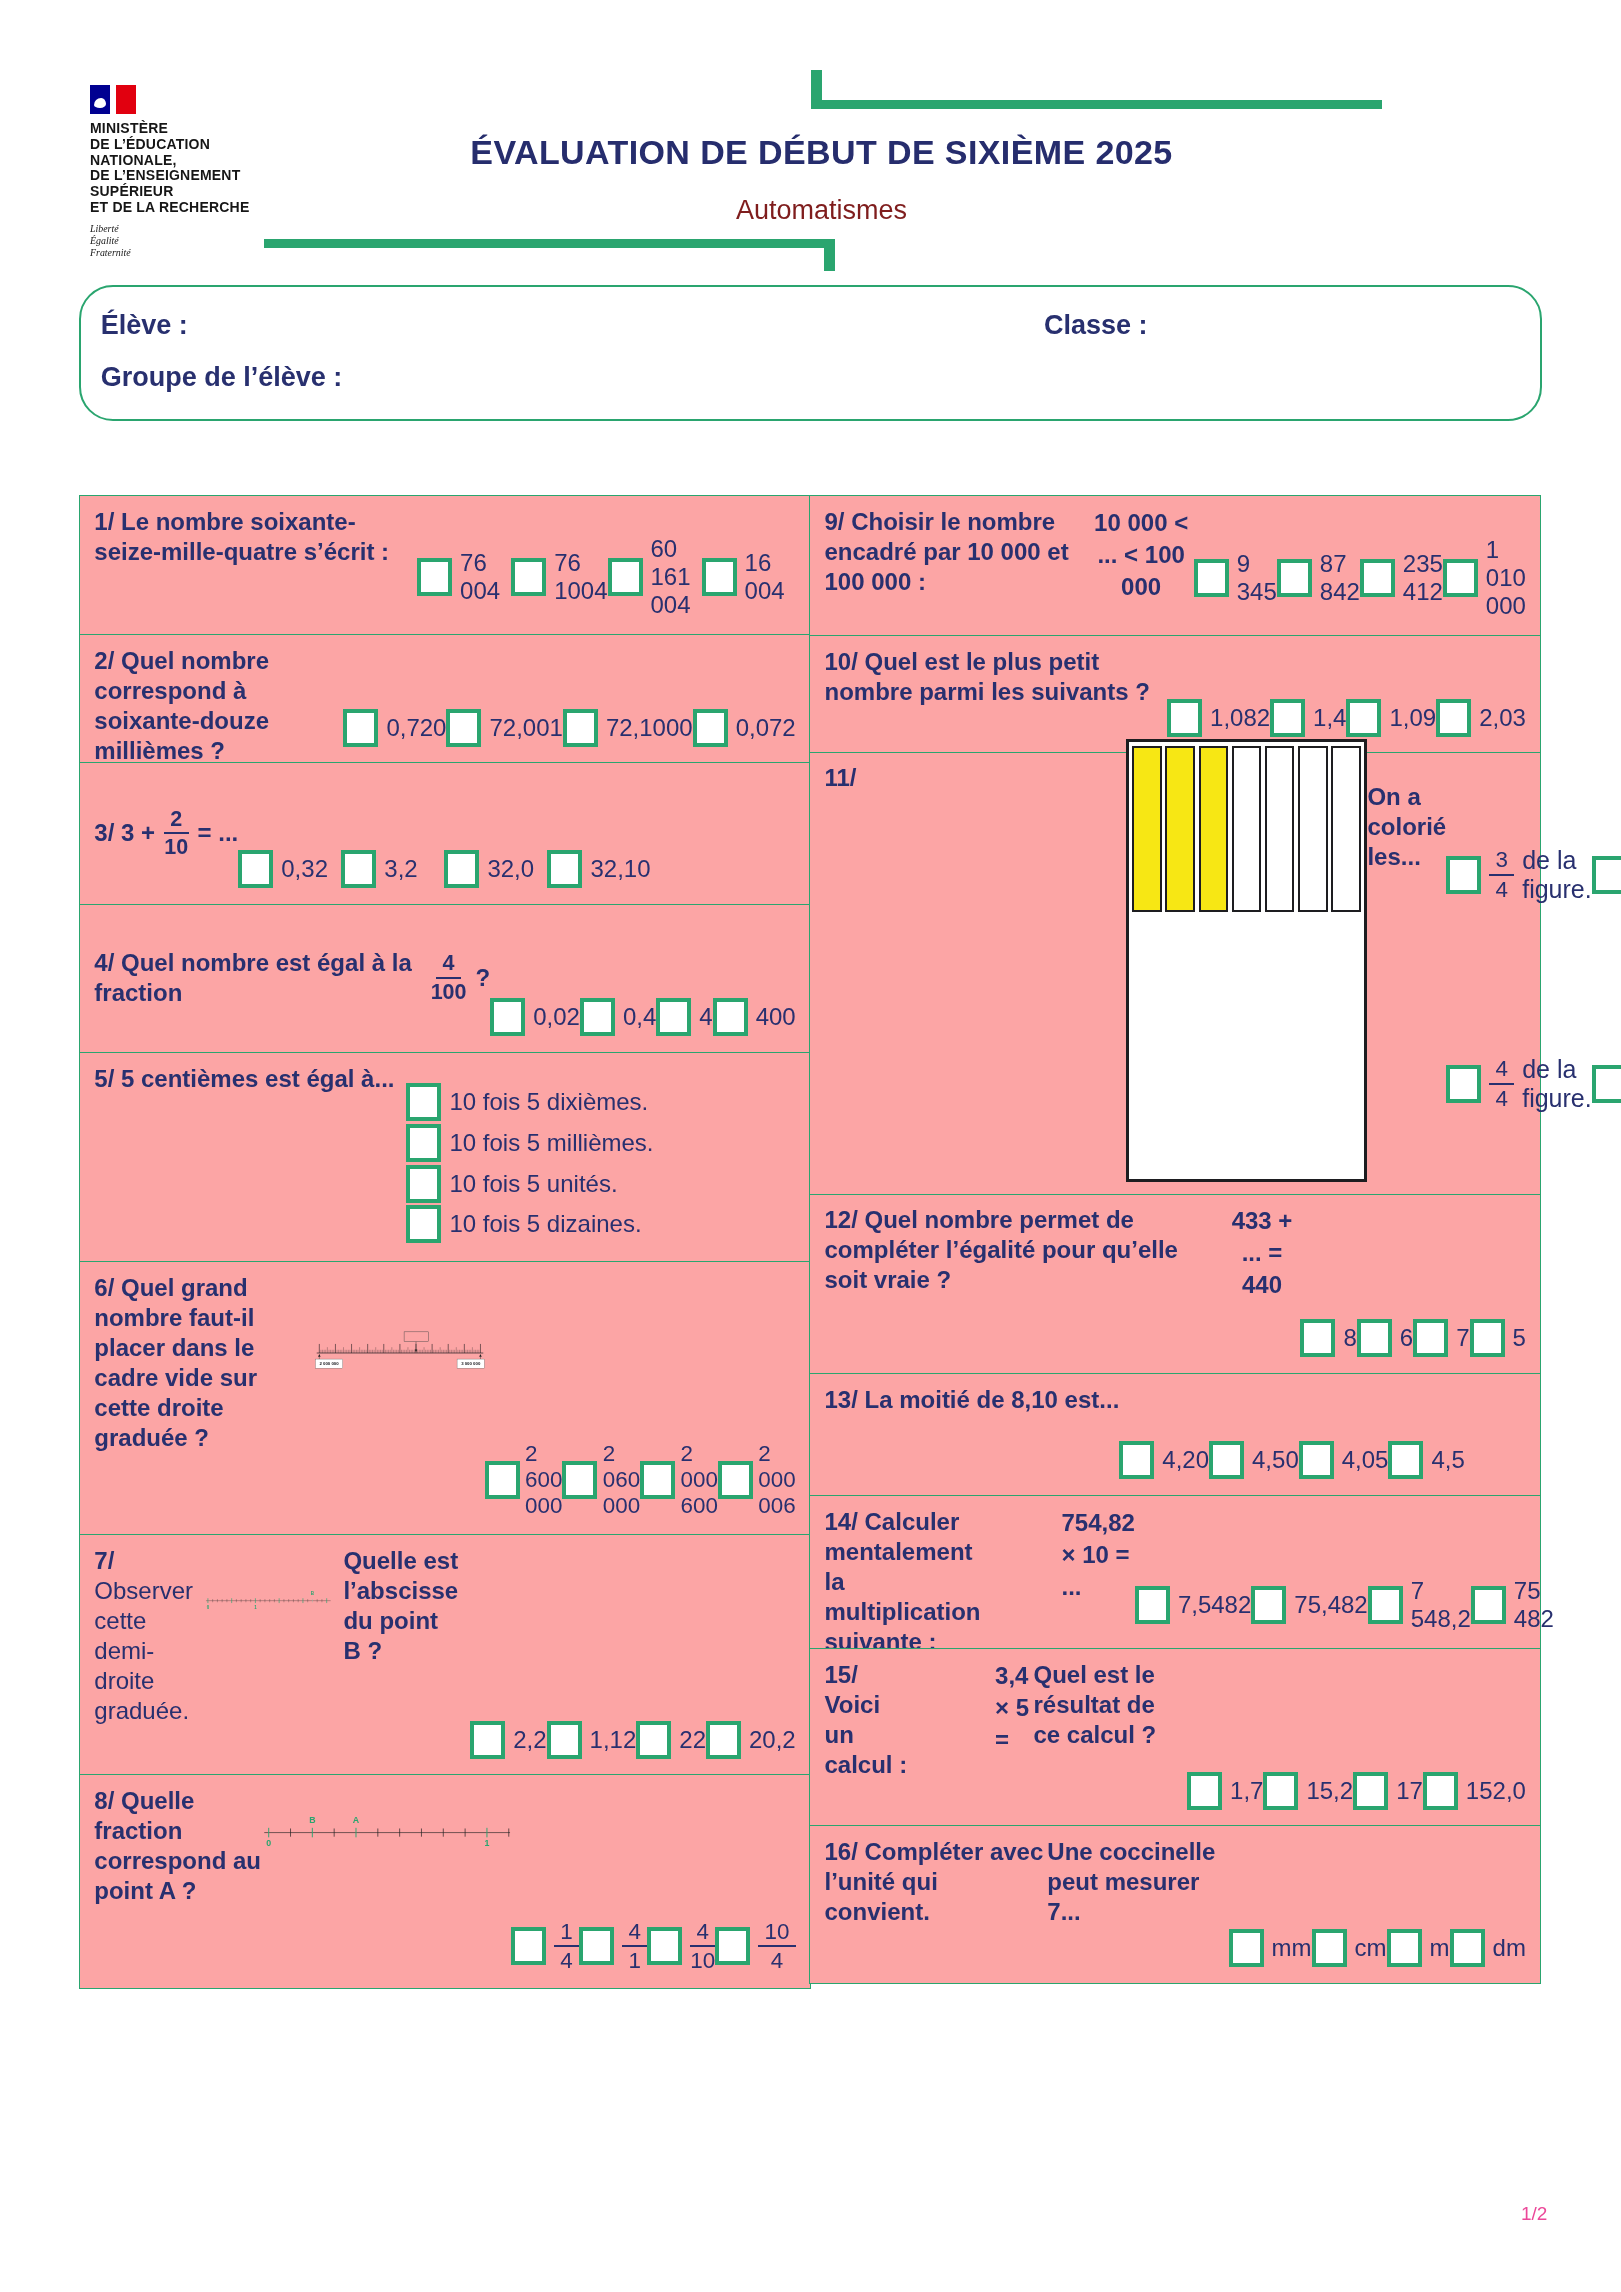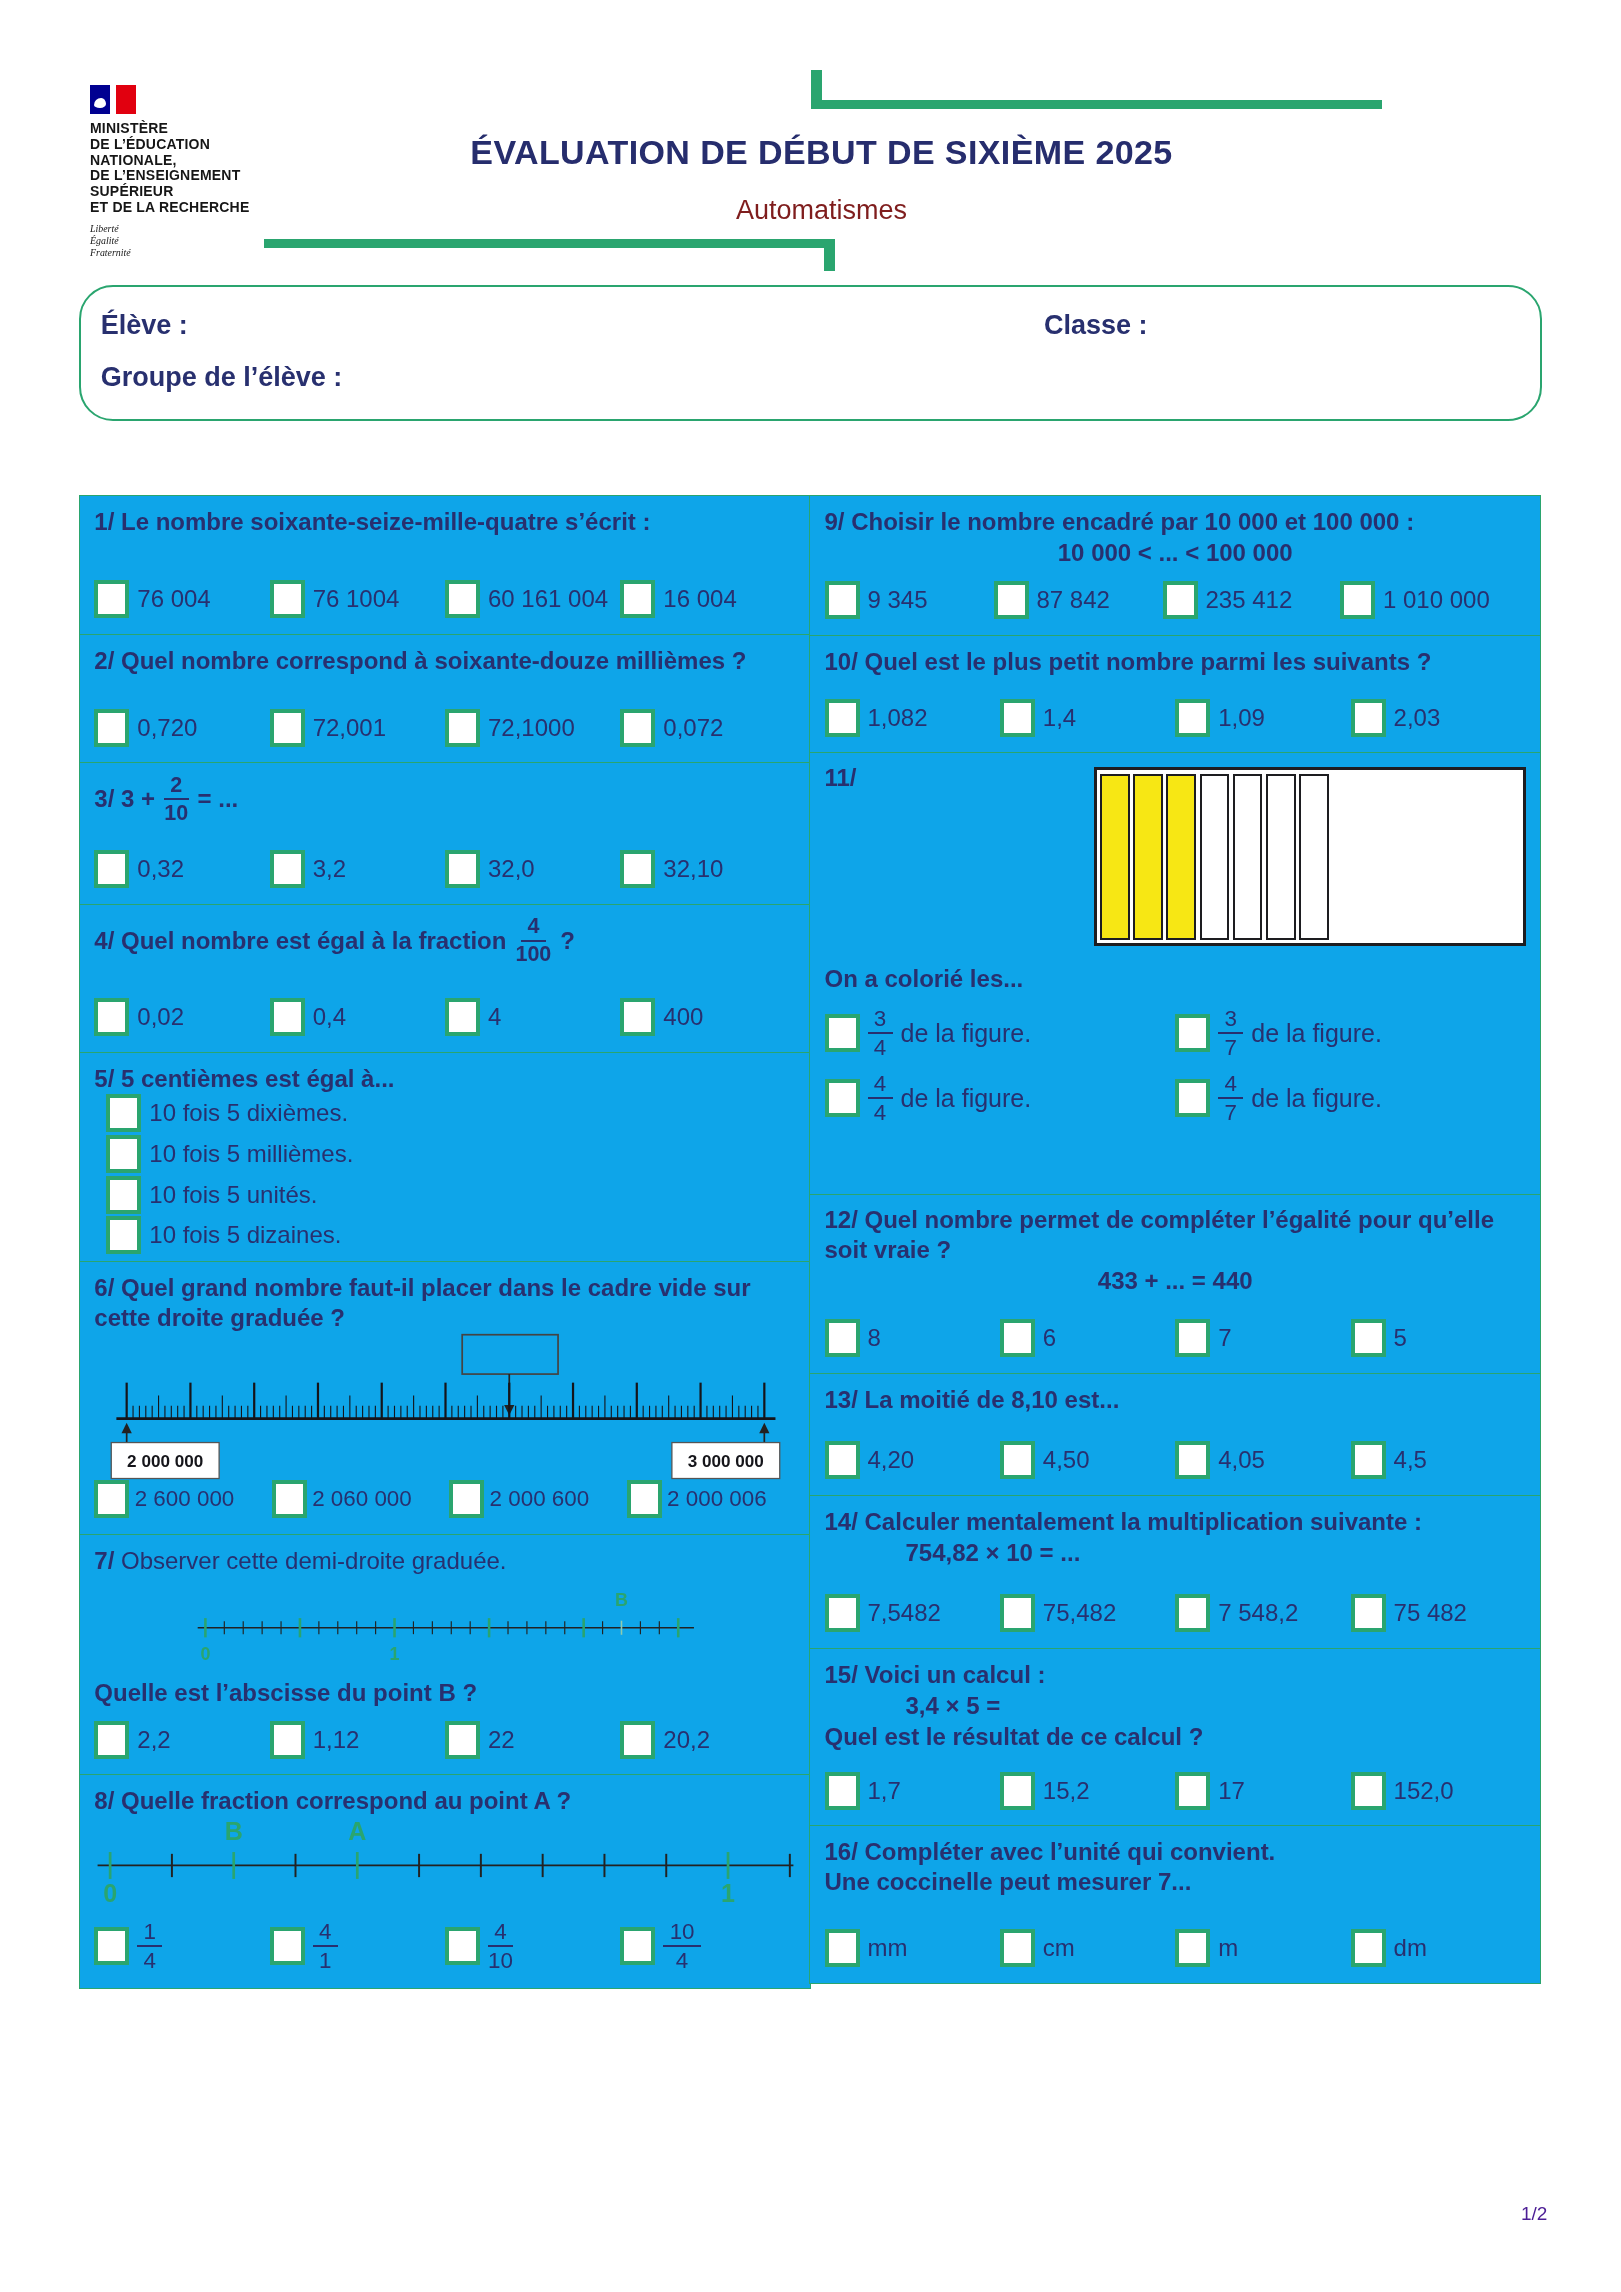--- a/index.html
+++ b/index.html
@@ -22,22 +22,22 @@
   .bracket-mid{left:264px;top:239px;width:560px;height:23px;border-top:9.9px solid #2aa56f;border-right:11.6px solid #2aa56f;}
   .doc-title{left:79px;top:133px;width:1485px;text-align:center;font-size:34px;font-weight:bold;color:#262d6d;letter-spacing:0.4px;}
   .doc-subtitle{left:79px;top:195px;width:1485px;text-align:center;font-size:27px;font-weight:400;color:#7f1d1d;}
   
   .student-box{left:79px;top:285px;width:1463px;height:136px;border:2.7px solid #2aa56f;border-radius:34px;box-sizing:border-box;}
   .student-box .lbl{position:absolute;font-size:27px;font-weight:bold;color:#28306f;}
   
   .grid{left:79px;top:495px;display:flex;align-items:flex-start;}
   .col{display:flex;flex-direction:column;width:732px;}
   .col.right{margin-left:-1.8px;}
-  .cell{box-sizing:border-box;border:1.8px solid #2aa56f;width:732px;background:#0ea5e9;
-        padding:10.7px 14.3px 12.5px;display:flex;flex-direction:column;margin-top:-1.8px;}
+  .cell{box-sizing:border-box;border:1.8px solid #2aa56f;width:732px;background:#fca5a5;
+        padding:10.7px 14.3px 12.5px;display:flex;flex-direction:row;margin-top:-1.8px;}
   .cell:first-child{margin-top:0;}
   .q-title{font-size:24px;font-weight:bold;line-height:30px;color:#28306f;}
   .q-normal{font-weight:400;}
   .centered{text-align:center;}
   .opts{display:grid;grid-template-columns:repeat(4,1fr);align-items:center;margin-top:auto;margin-bottom:3.6px;}
   .opts-v{display:flex;flex-direction:column;gap:1.8px;margin-top:auto;margin-bottom:5.4px;padding-left:12px;}
   .opt{display:flex;align-items:center;gap:8px;font-size:24px;color:#28306f;min-height:39px;}
   .cb{flex:0 0 auto;width:27px;height:30px;border:4.5px solid #2aa56f;background:#fff;display:inline-block;}
   .small-opts .opt{font-size:22.4px;gap:5.4px;}
   .frac{display:inline-flex;flex-direction:column;align-items:center;line-height:1.05;font-size:21.5px;font-weight:bold;}
@@ -50,21 +50,21 @@
   
   .q11-head{font-size:24px;font-weight:bold;}
   .strip-fig{display:inline-flex;gap:3.6px;border:3.6px solid #1d1d20;padding:3.6px;background:#fff;margin-left:269px;margin-top:-25px;}
   .strip{width:29.6px;height:166px;border:2.7px solid #1d1d20;box-sizing:border-box;background:#fff;}
   .strip.colored{background:#f7e714;}
   .q11-opts{display:grid;grid-template-columns:1fr 1fr;row-gap:12.5px;margin-top:12.5px;}
   .q11-opts .opt{font-size:25px;}
   
   svg text{font-family:"Liberation Sans", sans-serif;}
   .diagram{display:block;}
-  .footer-page{left:1521px;top:2203px;font-size:19px;color:#4c1d95;}
+  .footer-page{left:1521px;top:2203px;font-size:19px;color:#ec4899;}
 </style>
 </head>
 <body>
 
 <div class="abs logo-block">
   <div class="flag">
     <div class="b"></div>
       <div class="r"></div>
   </div>
   <div class="ministry" id="ministry-lines">

